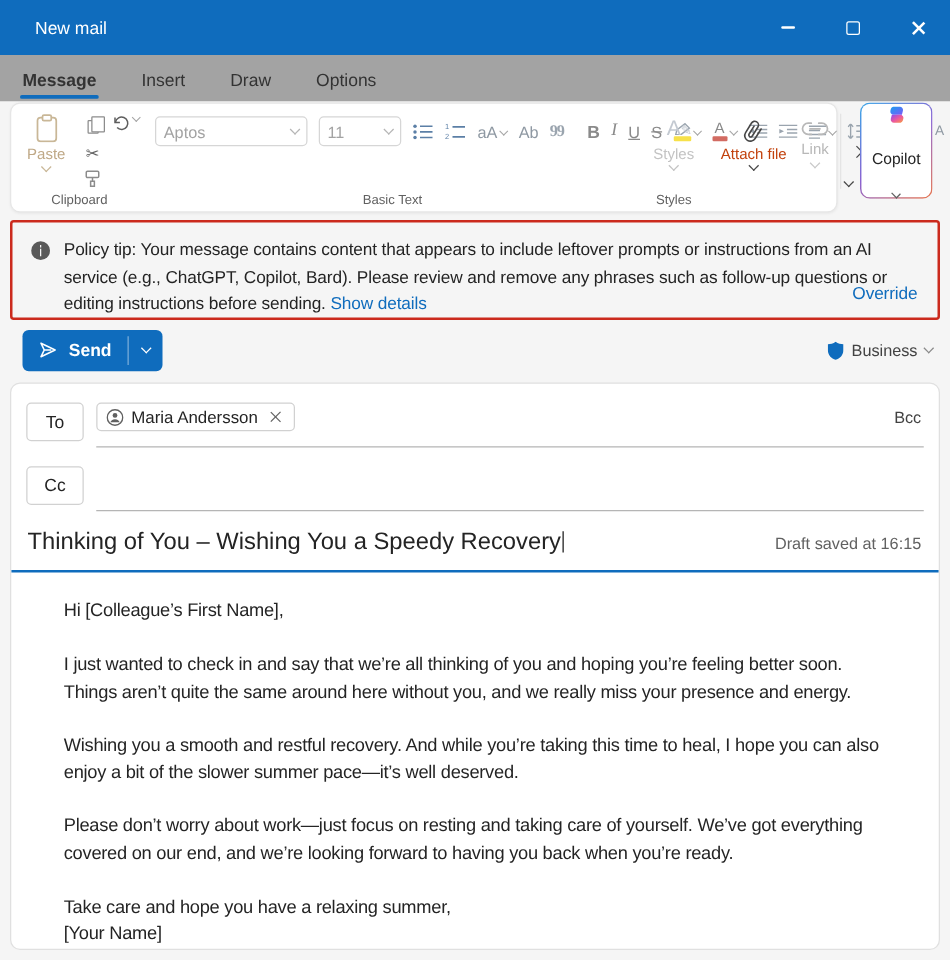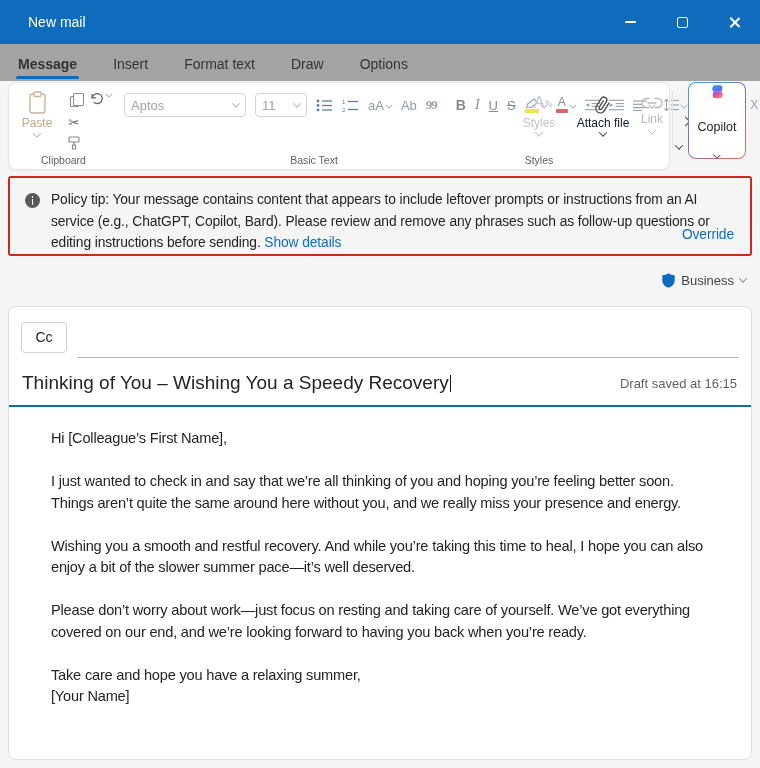--- a/index.html
+++ b/index.html
@@ -48,41 +48,41 @@
   .ic-copy { position:relative; width:9px; height:11px; border:1.2px solid #8c8c8c; border-radius:1px; background:#fff; }
   .ic-copy::after{ content:""; position:absolute; left:2.5px; top:-3.5px; width:9px; height:11px; border:1.2px solid #8c8c8c; border-radius:1px; background:#fff; }
   .undo-wrap { display:flex; align-items:flex-start; gap:2px; color:#5e5e5e; margin-left:2px; }
 
   
   .bt { display:flex; flex-direction:row; gap:7px; padding-top:2px; }
   .bt-row { display:flex; align-items:center; gap:9px; }
   .combo { height:24px; border:1px solid #d6d6d6; border-radius:4px; background:#fff;
     display:flex; align-items:center; padding:0 6px; color:#a3a3a3; font-size:13px; }
   .combo .chev { margin-left:auto; color:#b5b5b5; }
-  .combo.font { width:122px; } .combo.size { width:52px;justify-content:flex-end; }
+  .combo.font { width:122px; } .combo.size { width:66px;justify-content:flex-end; }
   .gicon { color:#8f99a3; font-size:13px; display:flex; align-items:center; gap:2px; }
   .glyph-b { font-weight:800; color:#8a8a8a; }
   .glyph-i { font-style:italic; font-family:"Liberation Serif",serif; color:#8a8a8a; }
   .glyph-u { text-decoration:underline; color:#8a8a8a; }
   .glyph-s { text-decoration:line-through; color:#8a8a8a; }
   .stack { display:flex; flex-direction:column; align-items:center; gap:1px; }
   .hl-bar { width:14px; height:4px; background:#f7e14a; border-radius:1px; }
   .fc-bar { width:12px; height:4px; background:#d26b62; border-radius:1px; }
   .quote-glyph { font-family:"Liberation Serif",serif; font-weight:700; color:#9aa4ae; font-size:13px; letter-spacing:-1px; }
   .scr { color:#9aa4ae; font-size:12px; }
   .scr sub,.scr sup { font-size:8px; }
 
   
   .styles-btn { display:flex; flex-direction:column; align-items:center; width:52px; color:#c3c3c3; gap:1px; padding-top:2px; }
   .styles-A { position:relative; font-size:17px; color:#c3c9d1; height:22px; }
   .styles-A .pen { position:absolute; right:-9px; top:5px; font-size:11px; color:#c3c9d1; }
   .styles-btn .lbl { font-size:12px; }
 
   
-  .attach-btn { display:flex; flex-direction:column; align-items:center; width:58px; color:#0f172a; font-size:12px; gap:1px; padding-top:3px; line-height:13px; text-align:center; }
+  .attach-btn { display:flex; flex-direction:column; align-items:center; width:58px; color:#c2410c; font-size:12px; gap:1px; padding-top:3px; line-height:13px; text-align:center; }
   .link-btn { display:flex; flex-direction:column; align-items:center; width:40px; color:#b8b8b8; font-size:12px; gap:3px; padding-top:6px; }
   .more-btn { width:26px; border-left:1px solid #e4e4e4; display:flex; align-items:center; justify-content:center; color:#474747; }
 
   .collapse-chev { position:absolute; left:668px; top:62px; color:#474747; }
 
   
   .copilot-card { position:absolute; left:680px; top:0; width:58px; height:77px; border-radius:8px;
     border:1.6px solid transparent;
     background:linear-gradient(#fff,#fff) padding-box, linear-gradient(140deg,#3aa7e8,#8a63d2,#e8734a) border-box;
     display:flex; flex-direction:column; align-items:center; justify-content:center; gap:19px; }
@@ -149,21 +149,20 @@
       </div>
     <div class="win-btn">
         <span class="ic-close"></span>
       </div>
   </div>
 </div>
 
 <div class="tabs">
   <span class="tab active">Message</span>
   <span class="tab">Insert</span>
-  <span class="tab">Format text</span>
   <span class="tab">Draw</span>
   <span class="tab">Options</span>
 </div>
 
 <div class="ribbon-row">
   <div class="ribbon-card">
 
     <div class="rgroup" style="width:112px;">
       <div class="paste-btn">
         <svg width="19" height="23" viewBox="0 0 19 23">
@@ -384,31 +383,58 @@
   </div>
 </div>
 
 <div class="policy">
   <span class="info-dot"></span>
   <span>Policy tip: Your message contains content that appears to include leftover prompts or instructions from an AI service (e.g., ChatGPT, Copilot, Bard). Please review and remove any phrases such as follow-up questions or editing instructions before sending. </span><span class="tip-link">Show details</span>
   <span class="override">Override</span>
 </div>
 
 <div class="send-row">
+  <div class="send-btn">
+    <div class="send-main">
+      <svg width="17" height="16" viewBox="0 0 16 16">
+        <path d="M2.3 2.6 L13.6 8 L2.3 13.4 L4.9 8 Z M4.9 8 H10.5" fill="none" stroke="#fff" stroke-width="1.3" stroke-linejoin="round"></path>
+      </svg>
+      <span>Send</span>
+    </div>
+    <div class="send-split"></div>
+    <div class="send-caret">
+      <span class="chev"></span>
+    </div>
+  </div>
   <div class="sensitivity">
     <svg width="13" height="15" viewBox="0 0 13 15">
       <path d="M6.5 0.3 C8.4 1.8 10.7 2.2 12.7 2.3 V7 C12.7 11.3 9.9 13.8 6.5 14.8 C3.1 13.8 0.3 11.3 0.3 7 V2.3 C2.3 2.2 4.6 1.8 6.5 0.3 Z" fill="#0f6cbd"></path>
     </svg>
     <span>Business</span>
     <span class="chev"></span>
   </div>
 </div>
 
 <div class="card">
 
+  <div class="addr-row">
+    <div class="addr-btn">To</div>
+    <div class="addr-field">
+      <div class="chip">
+        <svg width="14" height="14" viewBox="0 0 14 14">
+          <circle cx="7" cy="7" r="6.2" fill="none" stroke="#616161" stroke-width="1.1"></circle>
+          <circle cx="7" cy="5.3" r="1.9" fill="#616161"></circle>
+          <path d="M3.3 10.8 a4 4 0 0 1 7.4 0 z" fill="#616161"></path>
+        </svg>
+        <span>Maria Andersson</span>
+        <span class="chip-x"></span>
+      </div>
+      <span class="bcc">Bcc</span>
+    </div>
+  </div>
 
   <div class="addr-row">
     <div class="addr-btn">Cc</div>
     <div class="addr-field"></div>
   </div>
 
   <div class="subject-row">
     <span class="subject-text"><span>Thinking of You – Wishing You a Speedy Recovery</span><span class="caret"></span></span>
     <span class="draft">Draft saved at 16:15</span>
   </div>

